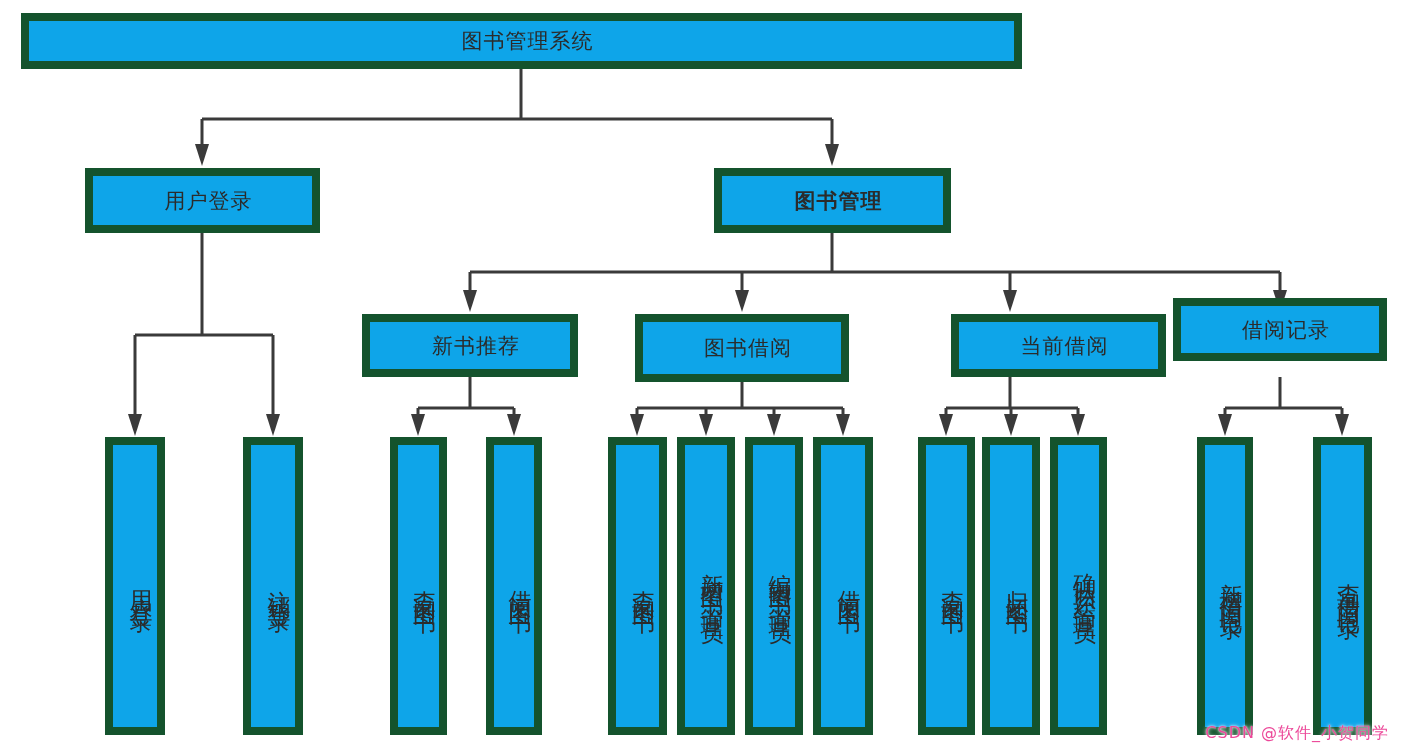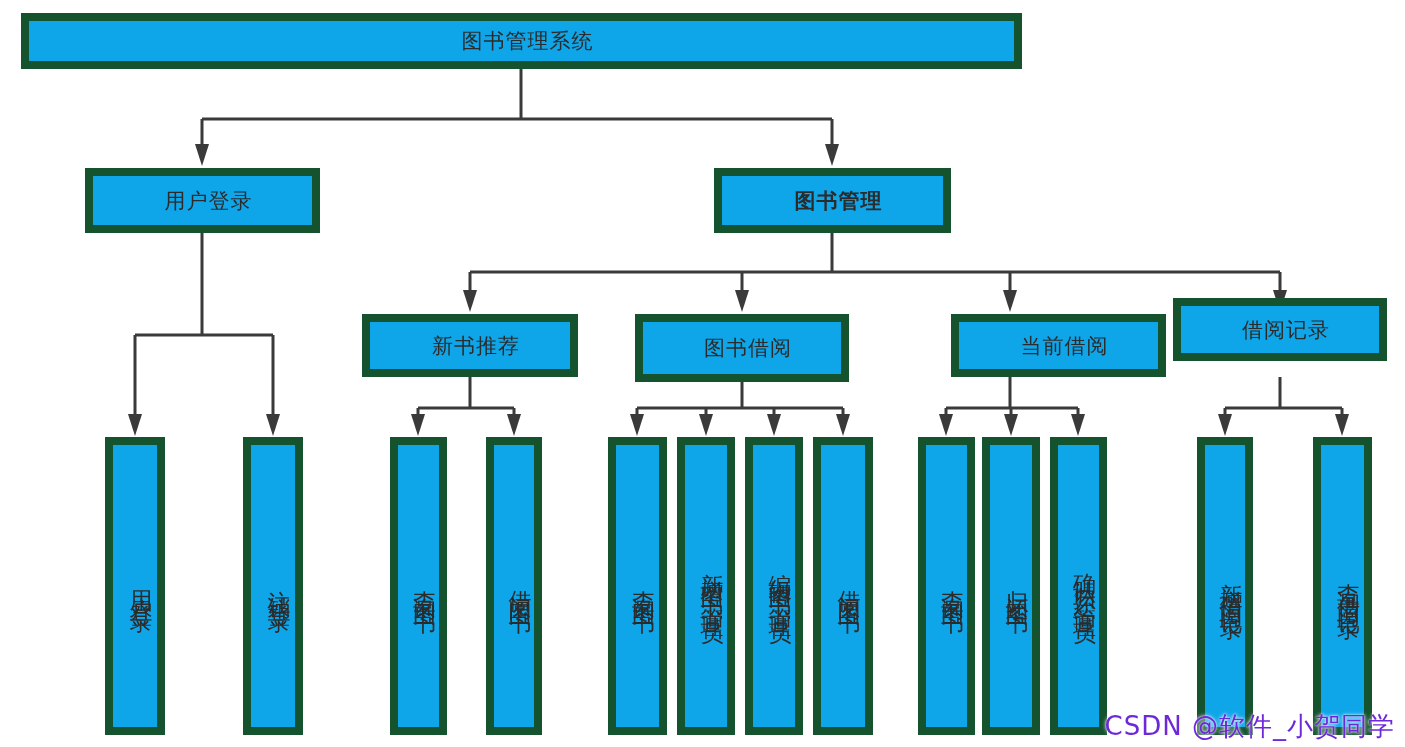--- a/index.html
+++ b/index.html
@@ -41,24 +41,24 @@
   .vtext {
     writing-mode: vertical-rl;
     text-orientation: upright;
     font-size: 23px;
     letter-spacing: 7px;
     line-height: 1;
     color: #2b2b2b;
   }
   .watermark {
     position: absolute;
-    right: 10px;
+    right: 16px;
     bottom: 3px;
-    font-size: 26px;
-    color: #6d28d9;
+    font-size: 16px;
+    color: #ec4899;
     letter-spacing: 1px;
     z-index: 3;
     text-shadow: 0 0 2px #ffffff, 0 0 4px #ffffff;
     white-space: nowrap;
   }
 </style>
 </head>
 <body>
 
 <div id="stage">

